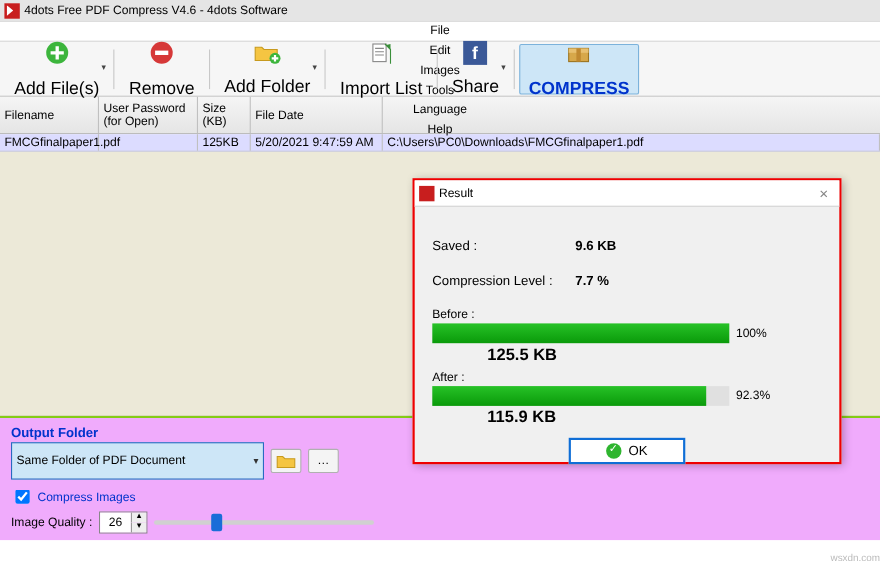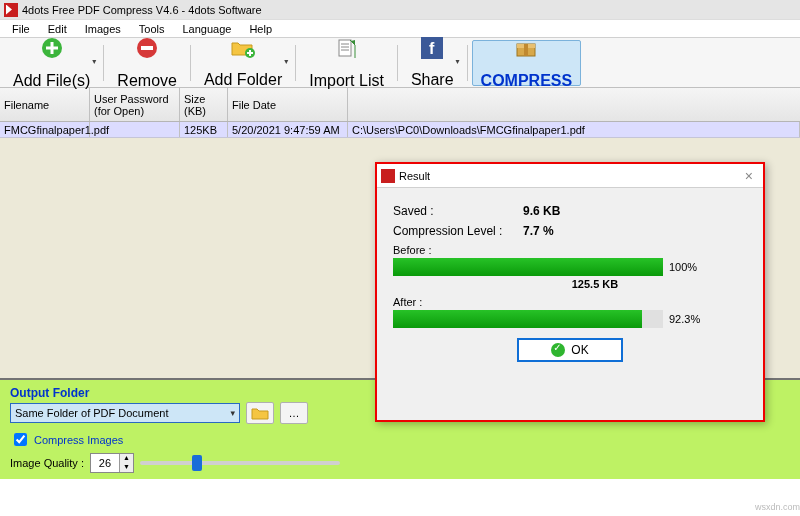--- a/index.html
+++ b/index.html
@@ -1,69 +1,69 @@
 <!DOCTYPE html>
 <html><head>
 <meta charset="utf-8">
 <style>
   * { box-sizing: border-box; font-family: "Segoe UI", Tahoma, sans-serif; }
   body { margin: 0; background: #fff; font-size: 11px; width: 800px; height: 516px; overflow: hidden; position: relative; }
   .titlebar { height: 20px; background: #e5e5e5; display: flex; align-items: center; padding: 0 4px; border-bottom: 1px solid #ddd; }
   .titlebar .app-icon { width: 14px; height: 14px; background: #c81e1e; margin-right: 4px; position: relative; }
   .titlebar .app-icon:after { content: ""; position: absolute; left: 2px; top: 2px; width: 6px; height: 10px; background: #fff; clip-path: polygon(0 0, 100% 50%, 0 100%); }
-  .menubar { height: 18px; display: flex; align-items: center; gap: 2px; padding: 0 4px; border-bottom: 1px solid #d0d0d0; }
+  .menubar { height: 18px; display: flex; align-items: center; gap: 2px; padding: 0 4px; border-bottom: 1px solid #d0d0d0; flex-direction: column; }
   .menubar span { padding: 2px 8px; }
   .toolbar { height: 50px; display: flex; align-items: center; background: #f6f6f6; border-bottom: 1px solid #c0c0c0; padding: 2px 4px; gap: 0; }
   .tbtn { display: flex; flex-direction: column; align-items: center; justify-content: center; padding: 2px 8px; height: 46px; border: 1px solid transparent; border-radius: 2px; position: relative; }
   .tbtn .ico { width: 26px; height: 26px; display: flex; align-items: center; justify-content: center; }
   .tbtn .lbl { font-size: 16px; margin-top: 12px; }
   .tbtn.active { background: #cde6f7; border-color: #7bb2db; }
   .tsep { width: 1px; height: 36px; background: #c8c8c8; margin: 0 4px; }
   .dropdown-tick { position: absolute; right: 2px; top: 16px; font-size: 8px; color: #444; }
   svg { display: block; }
   .grid-head { height: 34px; background: linear-gradient(#f5f5f5,#e5e5e5); border-bottom: 1px solid #b5b5b5; display: flex; }
   .grid-head > div, .grid-row > div { border-right: 1px solid #c0c0c0; padding: 2px 4px; display: flex; align-items: center; }
   .col-file { width: 90px; }
   .col-pwd  { width: 90px; }
   .col-size { width: 48px; }
   .col-date { width: 120px; }
   .col-path { flex: 1; }
   .grid-row { height: 16px; display: flex; background: #dcdcff; border-bottom: 1px solid #c5c5d8; }
   .grid-empty { background: #ece9d8; height: 240px; }
-  .bottom-panel { border-top: 2px solid #737373; padding: 6px 10px; background: #bef264; }
+  .bottom-panel { border-top: 2px solid #84cc16; padding: 6px 10px; background: #f0abfc; }
   .group-title { color: #0033cc; font-weight: bold; font-size: 12px; margin-bottom: 2px; }
   .out-row { display: flex; align-items: center; gap: 6px; }
-  .combo { width: 230px; height: 20px; border: 1px solid #2a6ac1; background: #cde6f7; display: flex; align-items: center; padding: 4px 4px; font-size: 11px; }
+  .combo { width: 230px; height: 20px; border: 1px solid #2a6ac1; background: #cde6f7; display: flex; align-items: center; padding: 16px 4px; font-size: 11px; }
   .combo .arrow { margin-left: auto; font-size: 9px; color: #333; }
   .iconbtn { width: 28px; height: 22px; border: 1px solid #b0b0b0; background: #f4f4f4; display: flex; align-items: center; justify-content: center; border-radius: 2px; }
   .chk-row { display: flex; align-items: center; gap: 4px; margin-top: 6px; }
   input[type=checkbox] { width: 13px; height: 13px; }
   .quality-row { display: flex; align-items: center; gap: 6px; margin-top: 4px; }
   .spinbox { display: flex; align-items: center; border: 1px solid #888; height: 20px; }
   .spinbox input { width: 28px; border: none; text-align: center; font-size: 11px; height: 18px; }
   .spinbox .spins { display: flex; flex-direction: column; }
   .spinbox .spins div { width: 14px; height: 9px; background: #eee; border-left: 1px solid #999; font-size: 7px; text-align: center; line-height: 8px; }
   .slider-track { width: 200px; height: 4px; background: #d0d0d0; position: relative; border-radius: 2px; }
   .slider-thumb { position: absolute; top: -6px; width: 10px; height: 16px; background: #1a6dd8; border-radius: 2px; left: 52px; }
   .watermark { position: absolute; right: 0; bottom: 4px; font-size: 9px; color: #bbb; }
   
   .result-dlg { position: absolute; left: 375px; top: 162px; width: 390px; height: 260px; background: #f0f0f0; border: 2px solid #e00; box-shadow: 2px 2px 8px rgba(0,0,0,.3); }
   .dlg-title { height: 24px; background: #fff; display: flex; align-items: center; padding: 0 4px; border-bottom: 1px solid #d0d0d0; }
   .dlg-title .app-icon { width: 14px; height: 14px; background: #c81e1e; margin-right: 4px; }
   .dlg-close { margin-left: auto; font-size: 14px; color: #888; padding: 0 6px; }
   .dlg-body { padding: 10px 16px; }
-  .stat-row { display: flex; margin: 6px 0; font-size: 12px; }
+  .stat-row { display: flex; margin: 18px 0; font-size: 12px; }
   .stat-row .k { width: 130px; }
   .stat-row .v { font-weight: bold; }
   .bar-row { margin: 6px 0 2px 0; }
   .bar-lbl { font-size: 11px; margin-bottom: 2px; display: flex; }
   .bar-wrap { display: flex; align-items: center; gap: 6px; }
   .bar-bg { width: 270px; height: 18px; background: #e0e0e0; position: relative; }
   .bar-fill { height: 100%; background: linear-gradient(#27c227,#0a9a0a); }
-  .bar-sub { font-weight: bold; font-size: 11px; margin-top: 2px; margin-left: 50px; text-align: center;}
+  .bar-sub { font-weight: bold; font-size: 15px; margin-top: 2px; margin-left: 50px;}
   .ok-row { text-align: center; margin-top: 10px; }
   .ok-btn { border: 2px solid #0f6ed6; background: #fff; padding: 3px 32px; display: inline-flex; align-items: center; gap: 6px; font-size: 12px; }
   .ok-ico { width: 14px; height: 14px; background: #2fb52f; border-radius: 50%; position: relative; }
   .ok-ico:after { content: "✓"; color: #fff; font-size: 10px; position: absolute; left: 2px; top: -1px; }
 </style>
 </head>
 <body>
 
 <div class="titlebar">
   <div class="app-icon"></div>
@@ -228,20 +228,21 @@
     <div class="bar-row">
       <div class="bar-lbl">
           <span>After :</span>
         </div>
       <div class="bar-wrap">
         <div class="bar-bg">
             <div class="bar-fill" style="width:92.3%"></div>
           </div>
         <span>92.3%</span>
       </div>
+      <div class="bar-sub">115.9 KB</div>
     </div>
     <div class="ok-row">
       <button class="ok-btn">
         <span class="ok-ico"></span>
         <span>OK</span>
       </button>
     </div>
   </div>
 </div>
 

